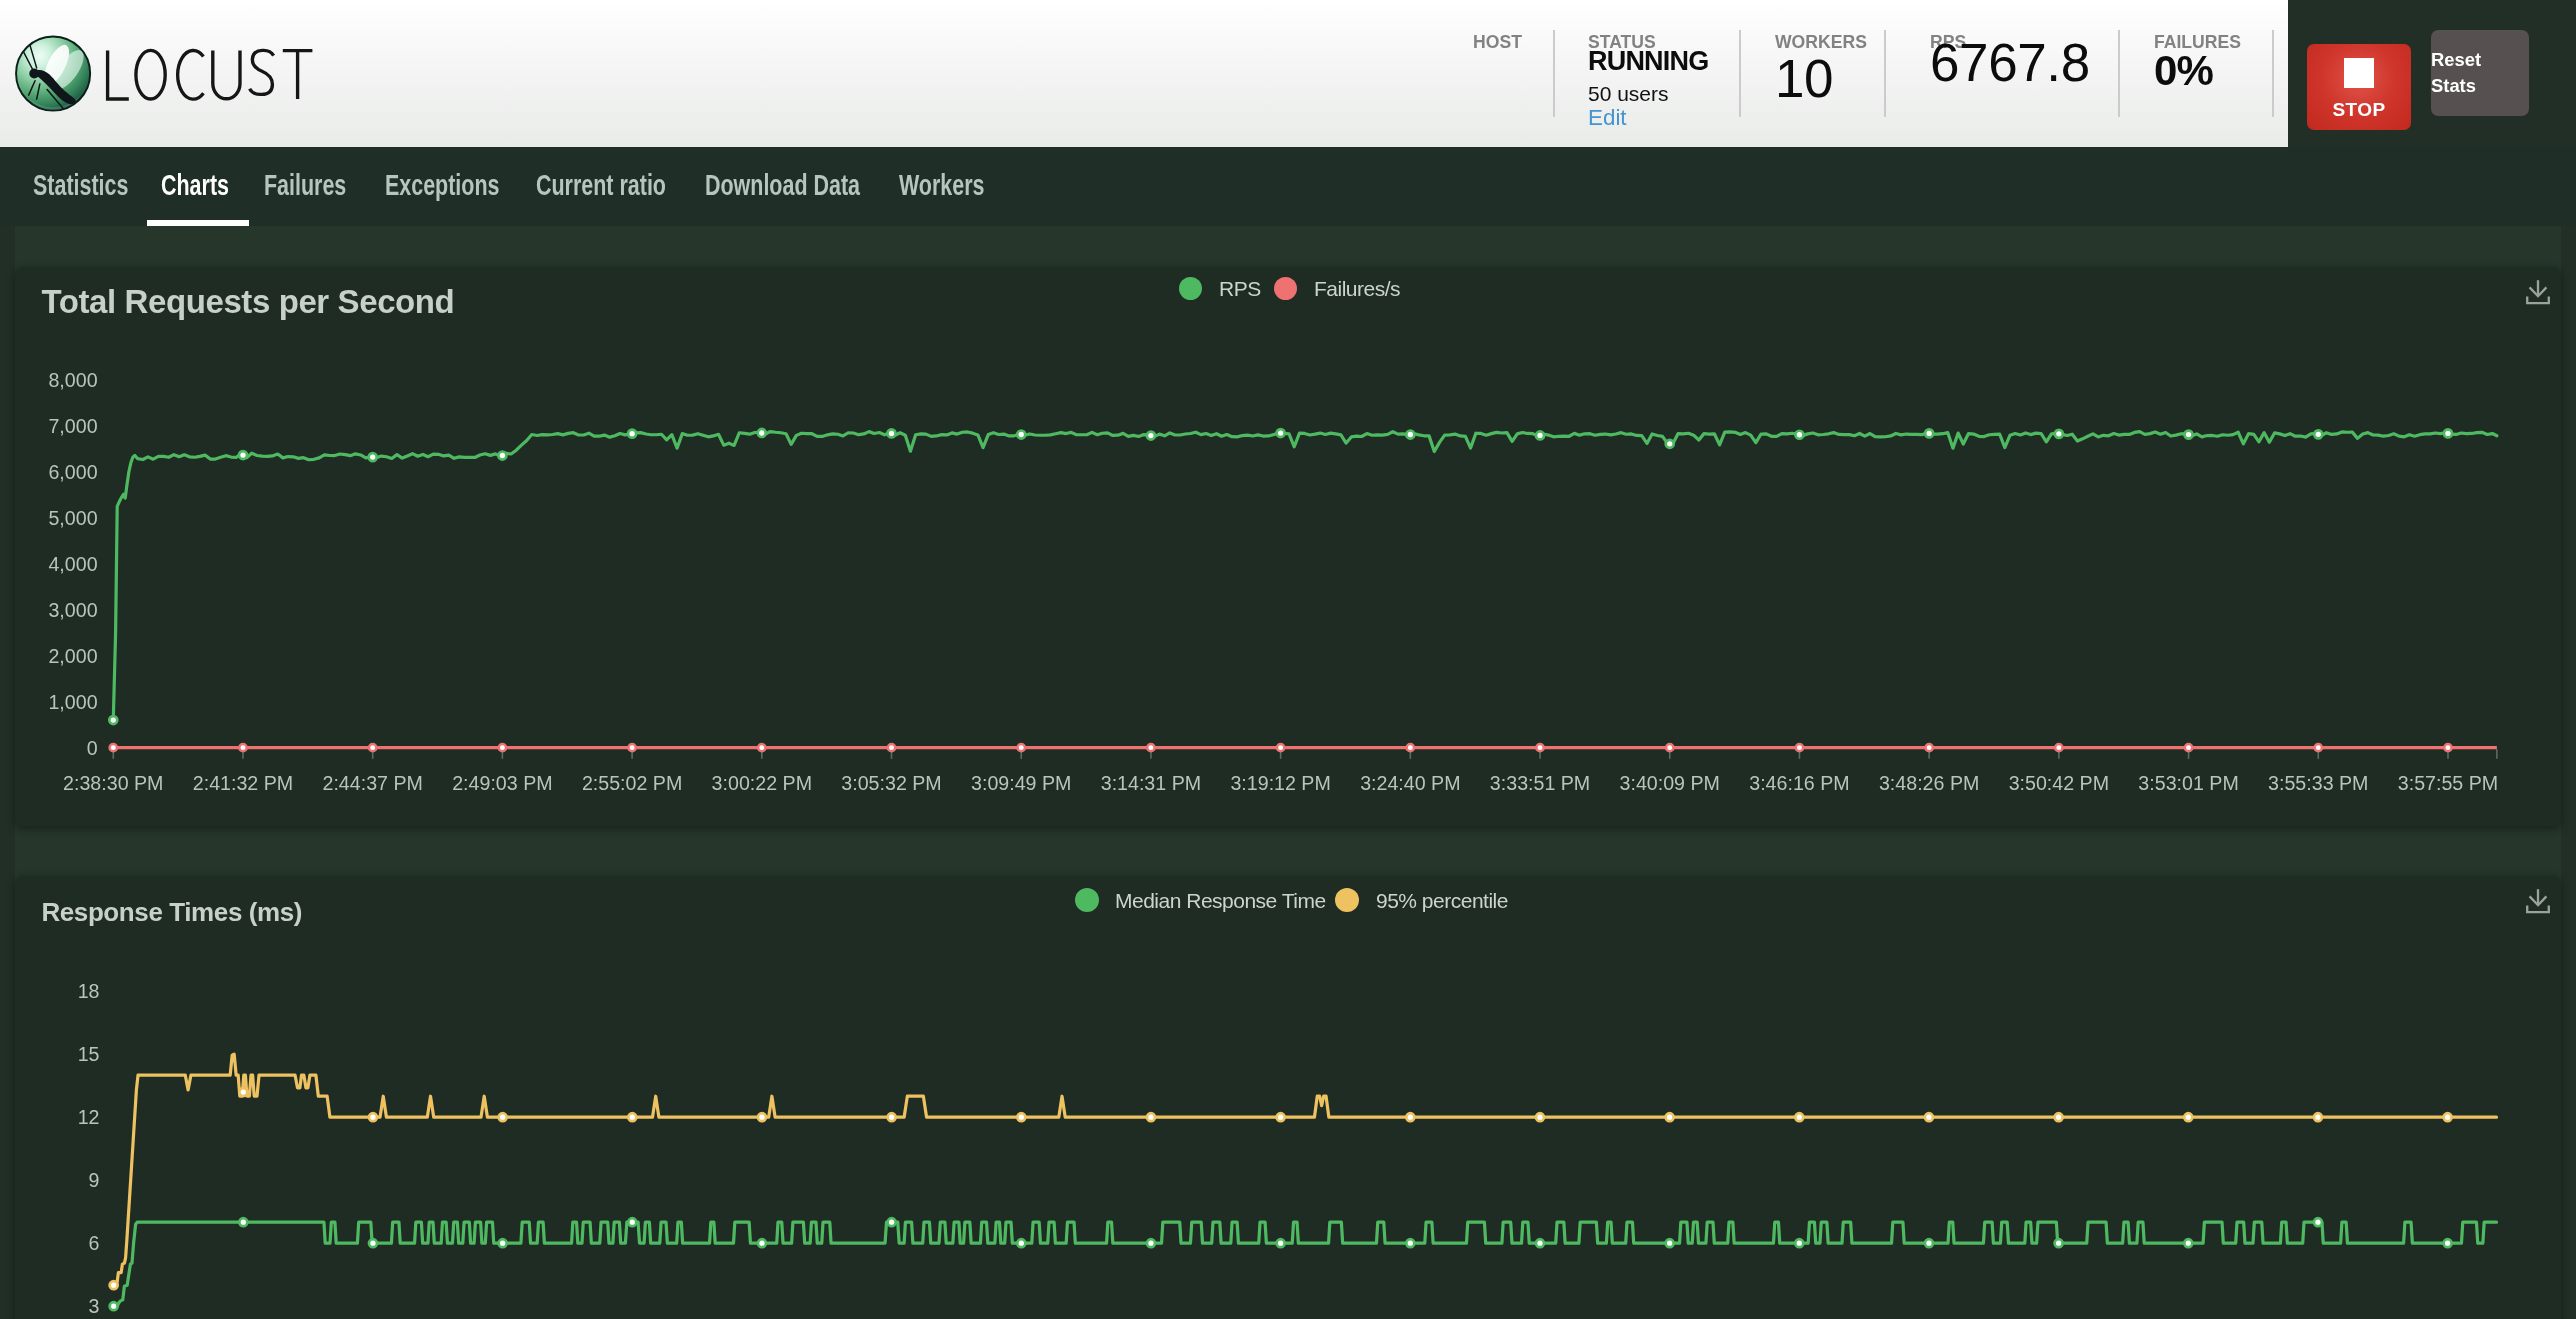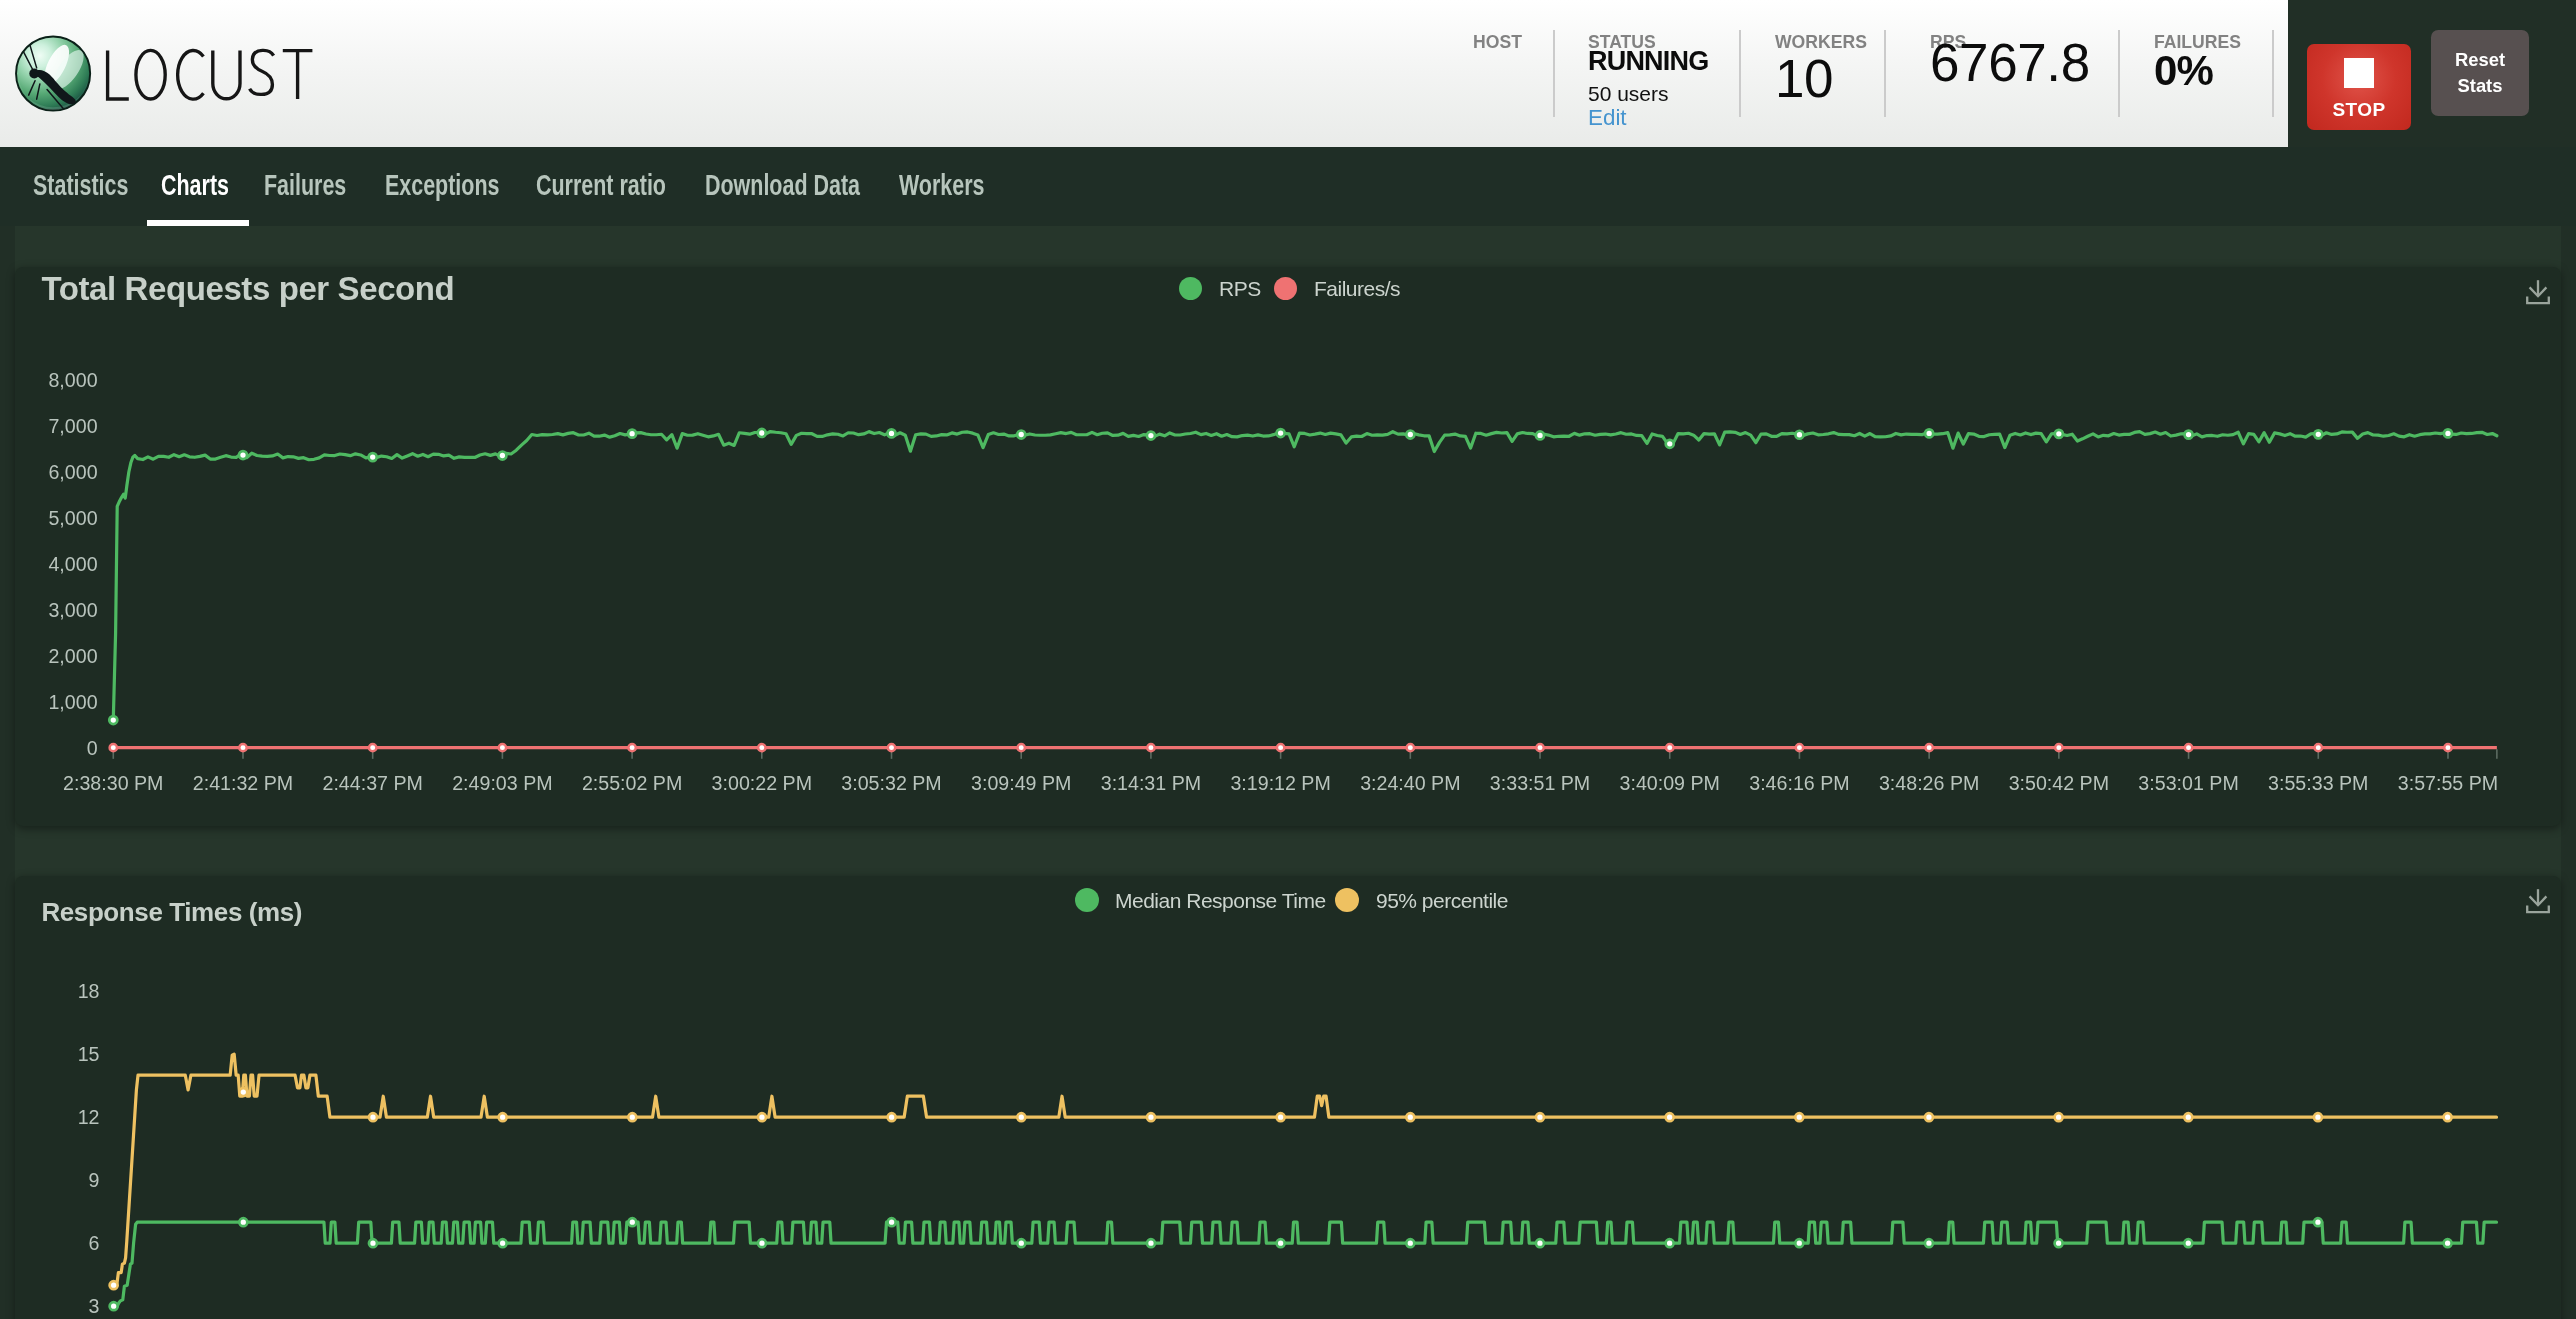--- a/index.html
+++ b/index.html
@@ -80,38 +80,38 @@
   <span class="abs" style="left:2154px;top:50px;font-size:42px;font-weight:bold;color:#0c0c0c;line-height:42px;letter-spacing:-0.8px">0%</span>
   <div class="vdiv" style="left:2272px"></div>
 
   <div class="abs" style="left:2307px;top:44px;width:104px;height:86px;border-radius:7px;
     background:radial-gradient(circle at 50% 40%, #e0544a 0%, #cf352b 50%, #c1281e 100%);">
     <div class="abs" style="left:37px;top:13.6px;width:30px;height:30px;background:#fff"></div>
     <div class="abs" style="left:0;top:55px;width:104px;text-align:center;
       font-weight:bold;color:#fff;letter-spacing:0.4px;font-size:19px">STOP</div>
   </div>
   <div class="abs" style="left:2431px;top:30px;width:98px;height:86px;border-radius:7.2px;
-    background:#575050;color:#fff;font-weight:bold;font-size:18.4px;text-align:center;
+    background:#575050;color:#fff;font-weight:bold;font-size:18.4px;text-align:left;
     line-height:26.4px;padding-top:17px">Reset<br>Stats</div>
 </div>
 
 <div class="abs" style="left:15px;top:225px;width:2546px;height:1094px;background:#26362b"></div>
 <div class="nav">
   <span class="tab" style="left:33px">Statistics</span>
   <span class="tab" style="left:161px;color:#ffffff">Charts</span>
   <span class="tab" style="left:264px">Failures</span>
   <span class="tab" style="left:385px">Exceptions</span>
   <span class="tab" style="left:536px">Current ratio</span>
   <span class="tab" style="left:705px">Download Data</span>
   <span class="tab" style="left:899px">Workers</span>
   <div class="abs" style="left:147px;top:73px;width:102px;height:5.6px;background:#fff"></div>
 </div>
 
 <div class="card" style="top:267px;height:559px">
-  <div class="ctitle" style="top:3px">Total Requests per Second</div>
+  <div class="ctitle" style="top:16px">Total Requests per Second</div>
   <div class="dot" style="left:1164px;top:10.4px;width:23px;height:23px;background:#4eb961"></div>
   <span class="leg" style="left:1204px;top:10.4px">RPS</span>
   <div class="dot" style="left:1259px;top:10.4px;width:23px;height:23px;background:#ef7272"></div>
   <span class="leg" style="left:1299px;top:10.4px">Failures/s</span>
   <div class="abs" style="left:2511px;top:12px"><svg width="24" height="26.4" viewBox="0 0 30 33" fill="none" stroke="#9aa49c" stroke-width="2.9">
         <path d="M15 1.5 V21"></path>
         <path d="M4.5 10.5 L15 21.5 L25.5 10.5"></path>
         <path d="M1.5 22 V30.2 H28.5 V22"></path>
       </svg></div>
   <svg class="abs" style="left:0;top:0" width="2546" height="559" viewBox="0 0 3176 697">

